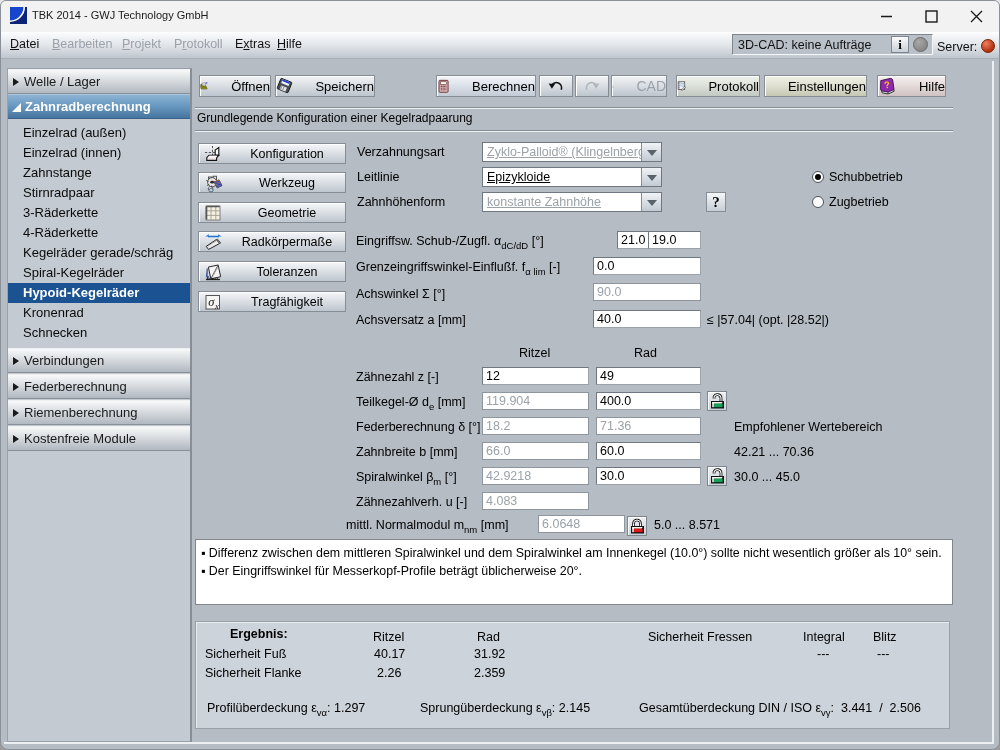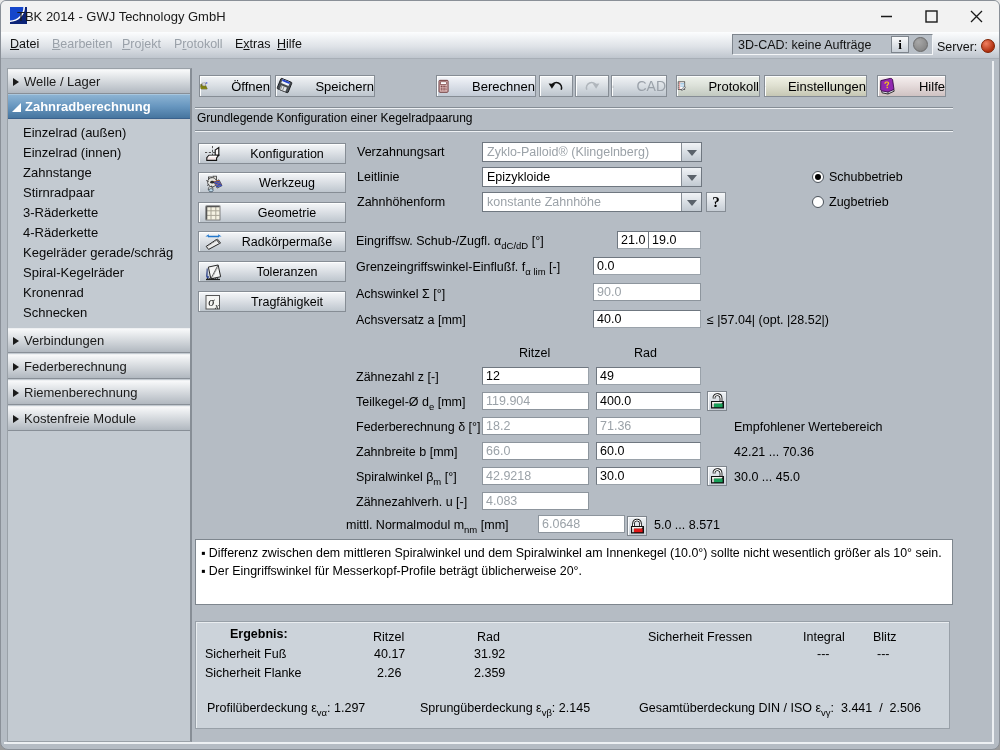--- a/index.html
+++ b/index.html
@@ -2,21 +2,21 @@
 <html><head>
 <meta charset="utf-8">
 <style>
 * { margin:0; padding:0; box-sizing:border-box; }
 html,body { width:1000px; height:750px; font-family:"Liberation Sans", sans-serif; background:#e8e8e8; overflow:hidden; }
 #understrip { position:absolute; left:0; top:700px; width:1000px; height:50px; background:#9b9b9b; }
 #win { position:absolute; left:0; top:0; width:1000px; height:750px; border:1px solid #8a9098; border-radius:6px 6px 8px 8px; overflow:hidden; background:#b5bcc4; }
 
 #titlebar { position:absolute; left:0; top:0; width:100%; height:31px; background:#f2f2f2; }
 #appicon { position:absolute; left:9px; top:6px; width:17px; height:17px; }
-#title { position:absolute; left:16px; top:8px; font-size:13px; color:#1a1a1a; }
+#title { position:absolute; left:31px; top:8px; font-size:11px; color:#1a1a1a; }
 .winbtn { position:absolute; top:0; width:45px; height:31px; }
 #btnmin  { left:863px; }
 #btnmax  { left:908px; }
 #btncls  { left:953px; }
 
 #menubar { position:absolute; left:0; top:31px; width:100%; height:27px; background:linear-gradient(#fcfdfe,#dfe3e8 55%,#bfc6ce); border-bottom:1px solid #a8afb7; }
 .menuitem { position:absolute; top:5px; font-size:12.5px; color:#111; }
 .menuitem.dis { color:#9aa1a9; }
 .menuitem u { text-decoration:underline; }
 #cadbox { position:absolute; left:731px; top:2px; width:201px; height:21px; background:#b9c0c8; border-top:1px solid #7e858d; border-left:1px solid #7e858d; border-right:1px solid #f4f6f8; border-bottom:1px solid #f4f6f8; }
@@ -44,21 +44,21 @@
 .tbtn.pink { background:linear-gradient(#f6f0f0,#e6dcdc 45%,#cfc2c2); }
 .sepline { position:absolute; left:1px; width:758px; height:2px; border-top:1px solid #858d95; border-bottom:1px solid #eef1f4; }
 #cfgtitle { position:absolute; left:3px; top:52px; font-size:12px; color:#000; }
 .lbtn { position:absolute; left:4px; width:148px; height:21px; border:1px solid #868d95; background:linear-gradient(#f5f7f9,#dde1e6 45%,#bec6ce); box-shadow:inset 1px 1px 0 #fdfefe; font-size:12.5px; color:#000; }
 .lbtn .txt { position:absolute; left:30px; right:0; top:0; height:100%; text-align:center; line-height:20px; }
 .lbtn svg { position:absolute; left:5px; top:1px; }
 .flabel { position:absolute; font-size:12.5px; color:#000; white-space:nowrap; }
 .flabel sub { font-size:9.5px; }
 .inp { position:absolute; height:18px; background:#fff; border:1px solid #6f7780; border-bottom-color:#9aa2aa; border-right-color:#9aa2aa; font-size:12.5px; color:#000; line-height:16px; padding-left:3px; white-space:nowrap; }
 .inp.dis { color:#9ba2a8; border-color:#8d959d; }
-.combo { position:absolute; left:288px; width:220px; height:20px; background:#fff; border:1px solid #6f7780; font-size:12.5px; line-height:18px; padding-left:4px; }
+.combo { position:absolute; left:288px; width:180px; height:20px; background:#fff; border:1px solid #6f7780; font-size:12.5px; line-height:18px; padding-left:4px;text-decoration:underline; }
 .combo .arrbtn { position:absolute; right:0; top:0; width:20px; height:18px; background:linear-gradient(#f0f3f6,#c2cad2); border-left:1px solid #868d95; }
 .combo .arrbtn:after { content:""; position:absolute; left:5px; top:7px; width:0; height:0; border-left:5px solid transparent; border-right:5px solid transparent; border-top:6px solid #5a626a; }
 .combo.dis { color:#9ba2a8; }
 .radio { position:absolute; width:12px; height:12px; border-radius:50%; background:#fff; border:1px solid #4a525a; }
 .radio.on:after { content:""; position:absolute; left:2px; top:2px; width:6px; height:6px; border-radius:50%; background:#000; }
 .rlabel { position:absolute; font-size:12.5px; color:#000; }
 .rtext { position:absolute; font-size:12.5px; color:#000; white-space:nowrap; }
 #qbtn { position:absolute; left:512px; top:133px; width:20px; height:20px; border:1px solid #868d95; background:linear-gradient(#f5f7f9,#c6cdd5); font-size:15px; font-weight:bold; font-family:'Liberation Serif',serif; text-align:center; line-height:18px; }
 #warnbox { position:absolute; left:1px; top:480px; width:758px; height:66px; background:#fff; border:1px solid #7e868e; font-size:12.4px; color:#000; }
 #resbox { position:absolute; left:1px; top:562px; width:755px; height:108px; background:#ccd3da; border:1px solid #98a0a8; box-shadow:inset 1px 1px 0 #e9edf0; }
@@ -114,20 +114,21 @@
     <div class="shead blue"><span class="arr"></span>Zahnradberechnung</div>
     <div id="items">
       <div class="sitem">Einzelrad (außen)</div>
       <div class="sitem">Einzelrad (innen)</div>
       <div class="sitem">Zahnstange</div>
       <div class="sitem">Stirnradpaar</div>
       <div class="sitem">3-Räderkette</div>
       <div class="sitem">4-Räderkette</div>
       <div class="sitem">Kegelräder gerade/schräg</div>
       <div class="sitem">Spiral-Kegelräder</div>
+      <div class="sitem sel">Hypoid-Kegelräder</div>
       <div class="sitem">Kronenrad</div>
       <div class="sitem">Schnecken</div>
     </div>
     <div style="height:5px"></div>
     <div class="shead"><span class="arr"></span>Verbindungen</div>
     <div class="shead" style="margin-top:1px"><span class="arr"></span>Federberechnung</div>
     <div class="shead" style="margin-top:1px"><span class="arr"></span>Riemenberechnung</div>
     <div class="shead" style="margin-top:1px"><span class="arr"></span>Kostenfreie Module</div>
   </div>
 

